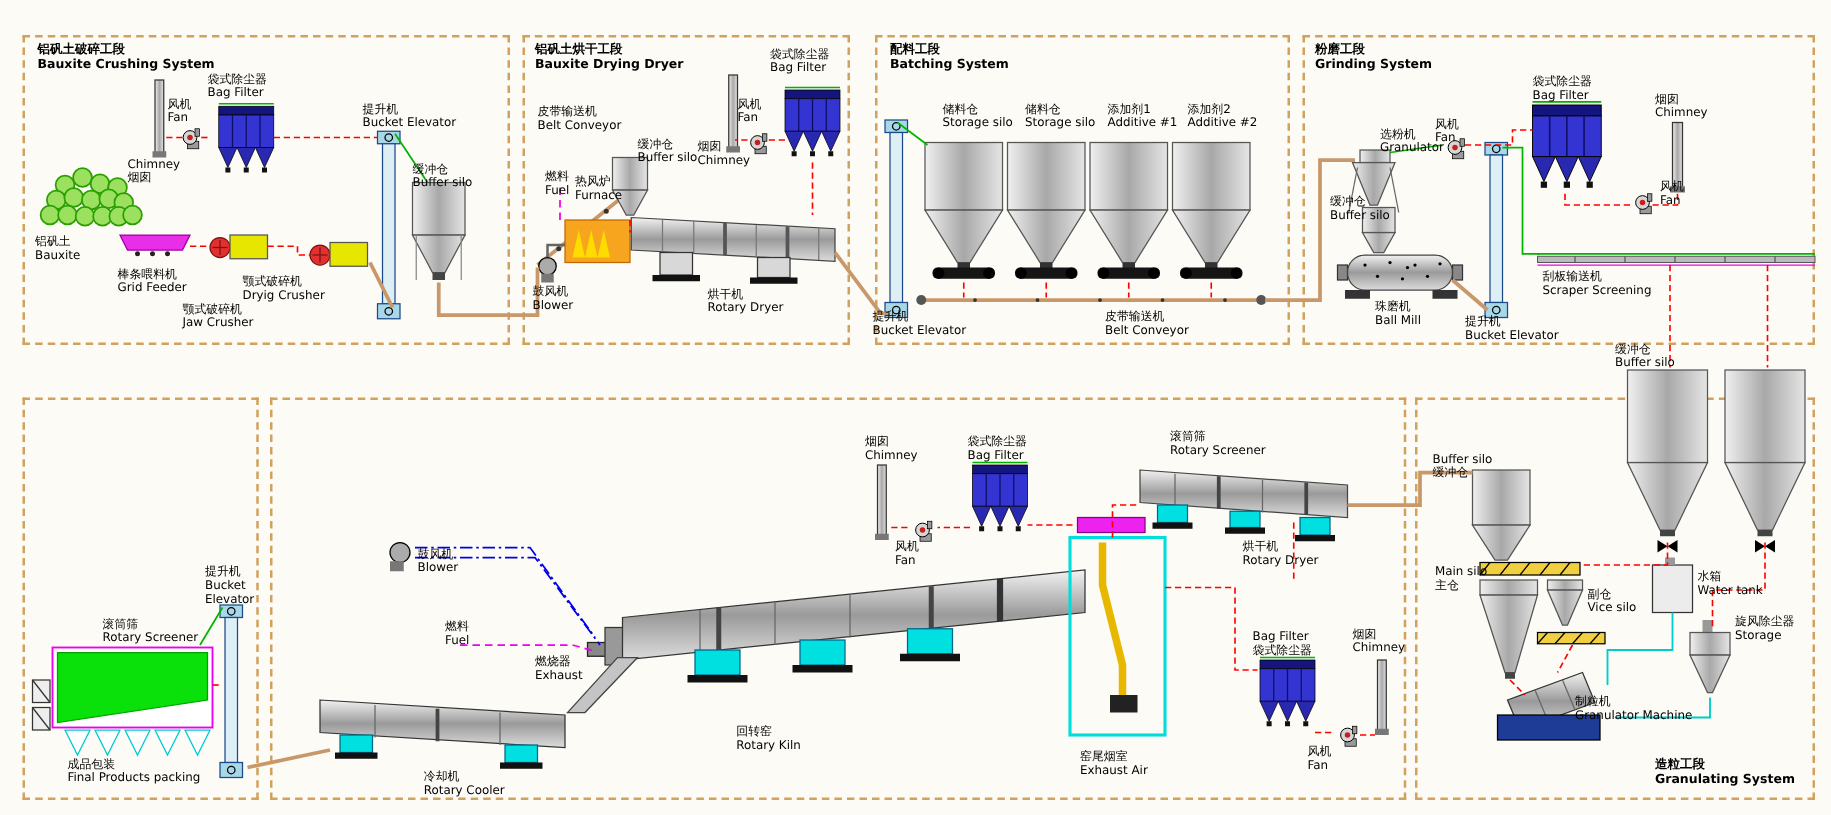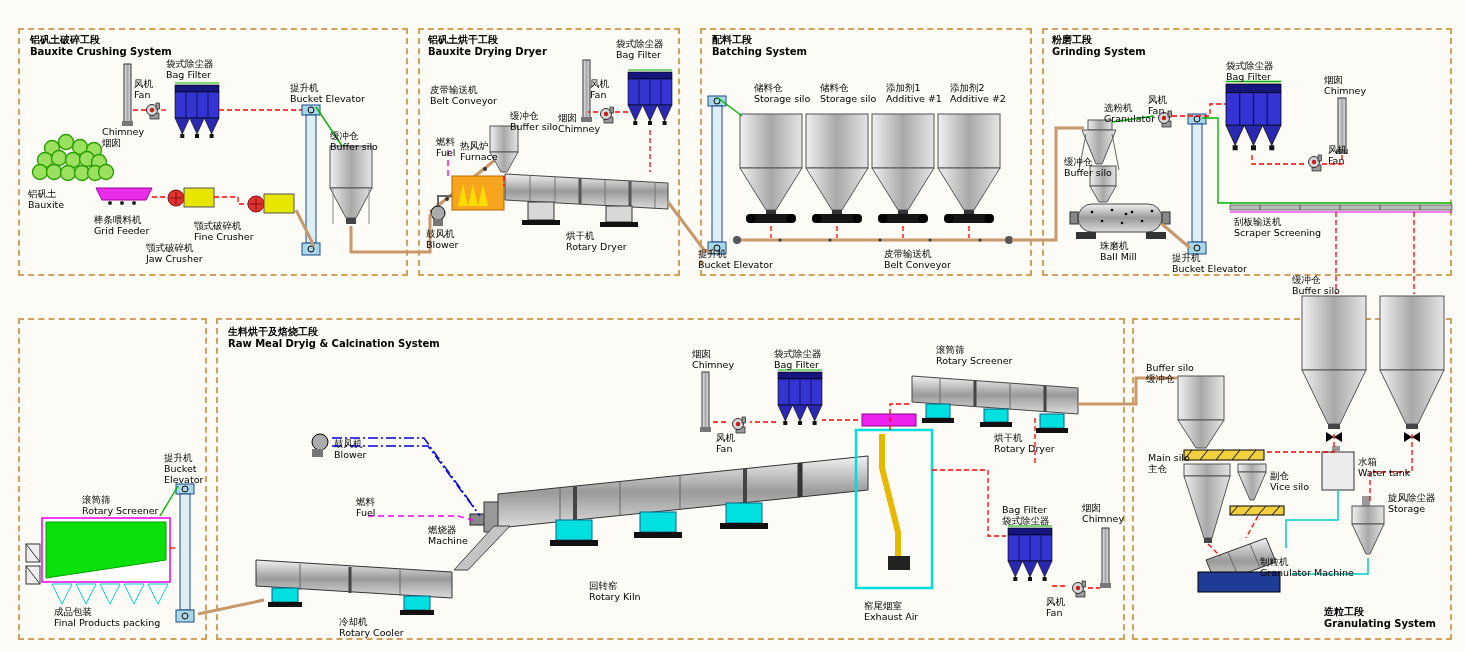--- a/index.html
+++ b/index.html
@@ -500,24 +500,20 @@
       <span>Bauxite Drying Dryer</span>
     </div>
   <div class="lbl title" style="left:712px;top:34px">
       <span>配料工段</span>
       <span>Batching System</span>
     </div>
   <div class="lbl title" style="left:1052px;top:34px">
       <span>粉磨工段</span>
       <span>Grinding System</span>
     </div>
-  <div class="lbl title" style="left:228px;top:326px">
-      <span>生料烘干及焙烧工段</span>
-      <span>Raw Meal Dryig &amp; Calcination System</span>
-    </div>
   <div class="lbl title" style="left:1324px;top:606px">
       <span>造粒工段</span>
       <span>Granulating System</span>
     </div>
 
   <div class="lbl" style="left:166px;top:58px">
       <span>袋式除尘器</span>
       <span>Bag Filter</span>
     </div>
   <div class="lbl" style="left:134px;top:78px">
@@ -539,21 +535,21 @@
   <div class="lbl" style="left:28px;top:188px">
       <span>铝矾土</span>
       <span>Bauxite</span>
     </div>
   <div class="lbl" style="left:94px;top:214px">
       <span>棒条喂料机</span>
       <span>Grid Feeder</span>
     </div>
   <div class="lbl" style="left:194px;top:220px">
       <span>颚式破碎机</span>
-      <span>Fine Crusher</span>
+      <span>Dryig Crusher</span>
     </div>
   <div class="lbl" style="left:146px;top:242px">
       <span>颚式破碎机</span>
       <span>Jaw Crusher</span>
     </div>
 
   <div class="lbl" style="left:430px;top:84px">
       <span>皮带输送机</span>
       <span>Belt Conveyor</span>
     </div>
@@ -693,21 +689,21 @@
   <div class="lbl" style="left:334px;top:438px">
       <span>鼓风机</span>
       <span>Blower</span>
     </div>
   <div class="lbl" style="left:356px;top:496px">
       <span>燃料</span>
       <span>Fuel</span>
     </div>
   <div class="lbl" style="left:428px;top:524px">
       <span>燃烧器</span>
-      <span>Machine</span>
+      <span>Exhaust</span>
     </div>
   <div class="lbl" style="left:589px;top:580px">
       <span>回转窑</span>
       <span>Rotary Kiln</span>
     </div>
   <div class="lbl" style="left:339px;top:616px">
       <span>冷却机</span>
       <span>Rotary Cooler</span>
     </div>
   <div class="lbl" style="left:864px;top:600px">

